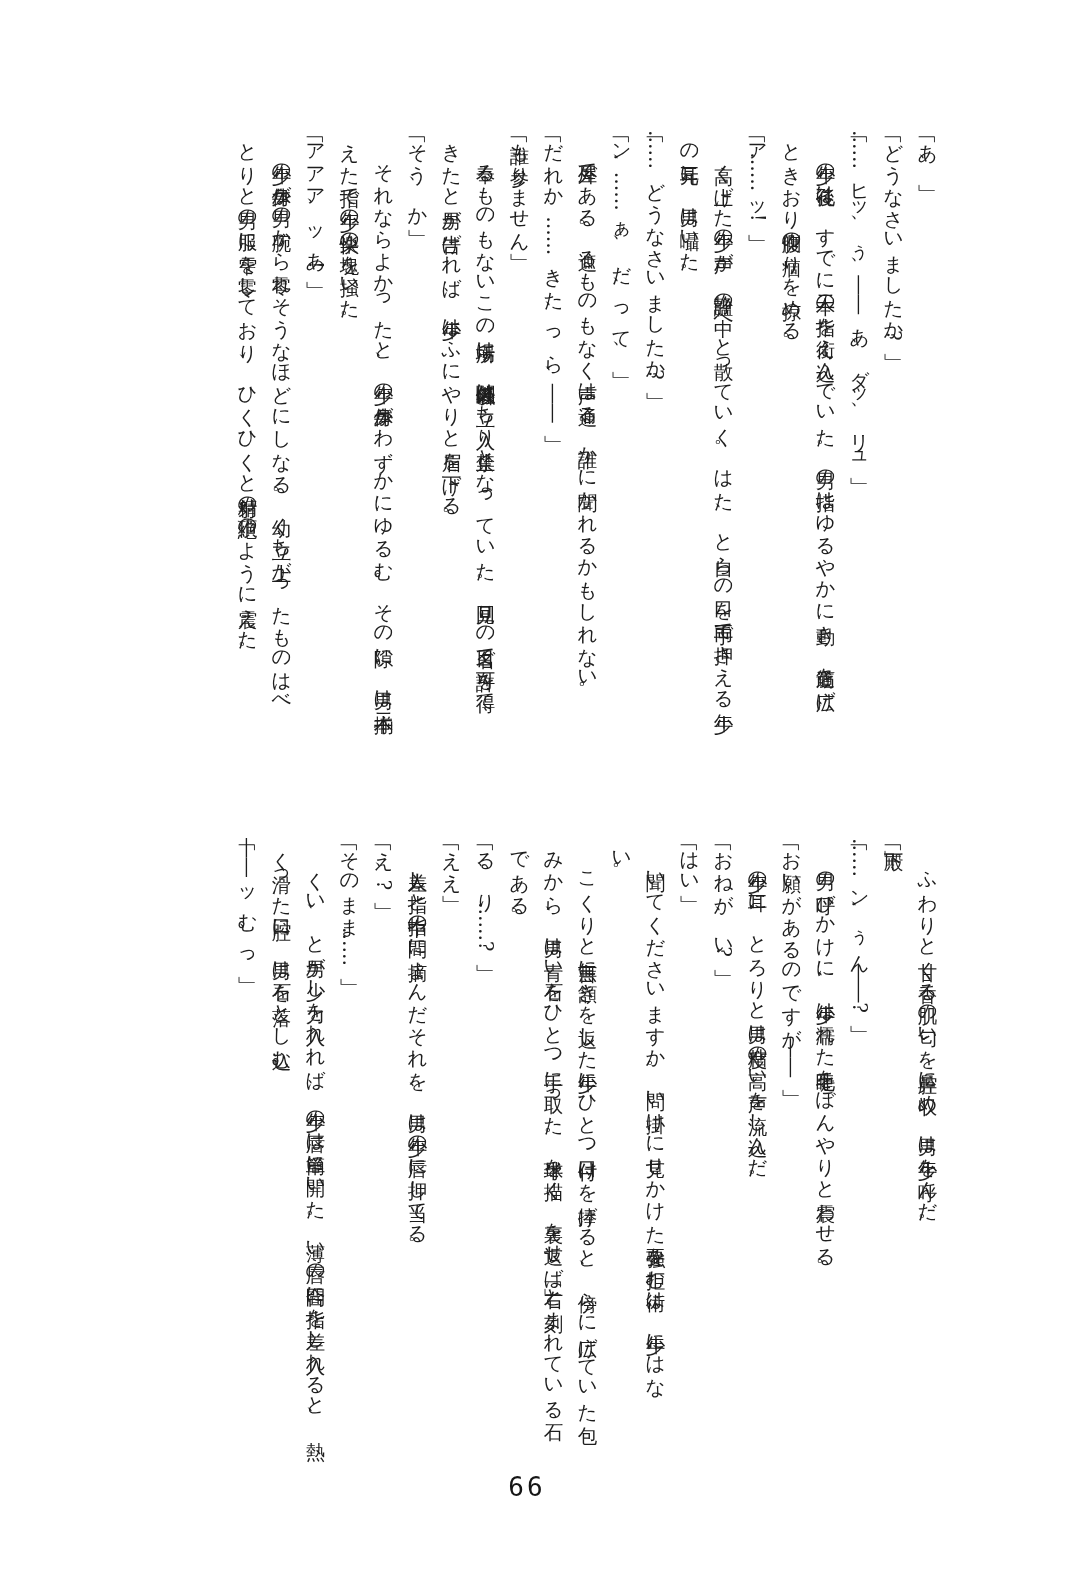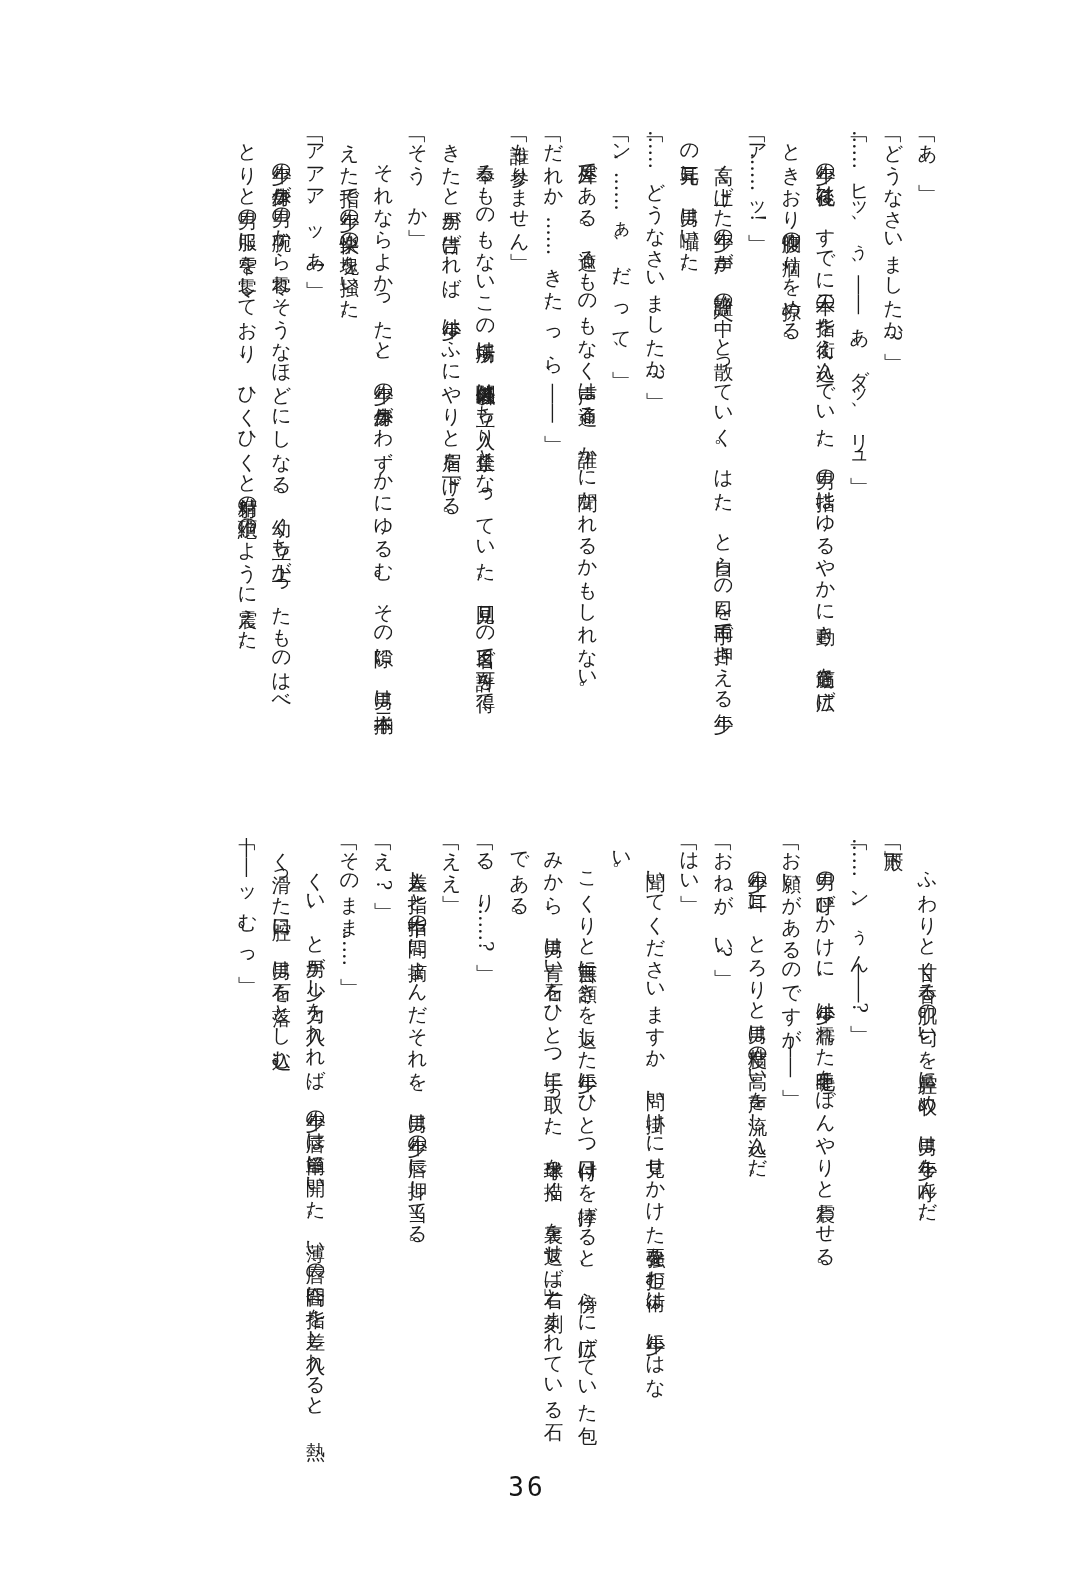--- a/index.html
+++ b/index.html
@@ -84,14 +84,14 @@
       <p class="indent">こくりと無言に頷きを返した少年にひとつ口付けを捧げると、傍らに広げていた包みから、男は青い石をひとつ手に取った。半球を描く、裏を返せば「右」と刻まれている石である。</p>
       <p>「る、り……?」</p>
       <p>「ええ」</p>
       <p class="indent">人差し指と中指の間に摘まんだそれを、男は少年の唇に押し当てる。</p>
       <p>「え、?」</p>
       <p>「そのまま……」</p>
       <p class="indent">くい、と男が少し力を入れれば、少年の唇は簡単に開いた。薄い唇の合間に指を差し入れると、熱く滑った口腔に、男は石を落とし込む。</p>
       <p>「――ッむ、っ」</p>
     </section>
 
-  <div class="page-number">36</div>
+  <div class="page-number">66</div>
 </div>
 
 </body></html>

